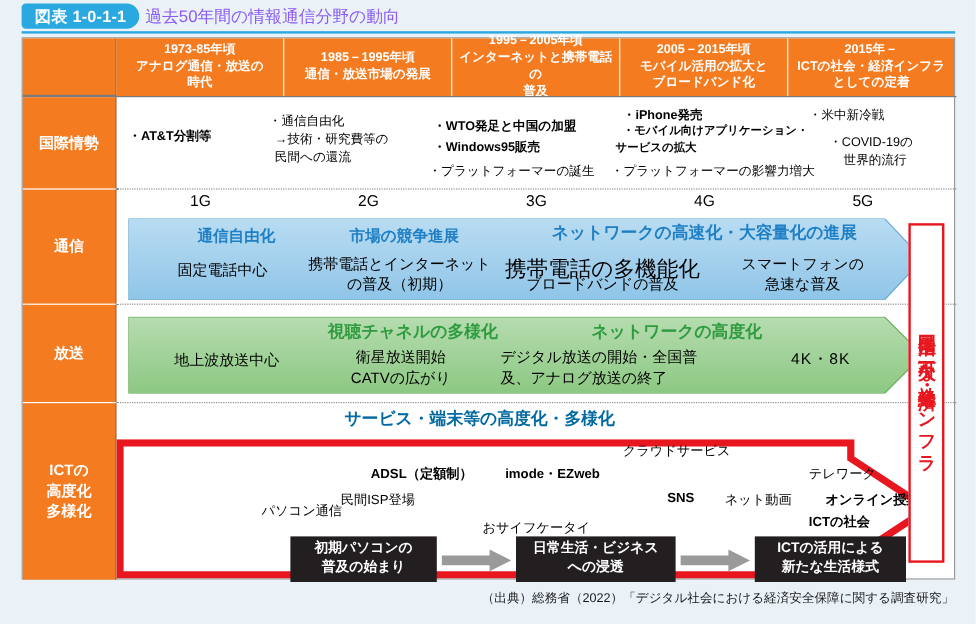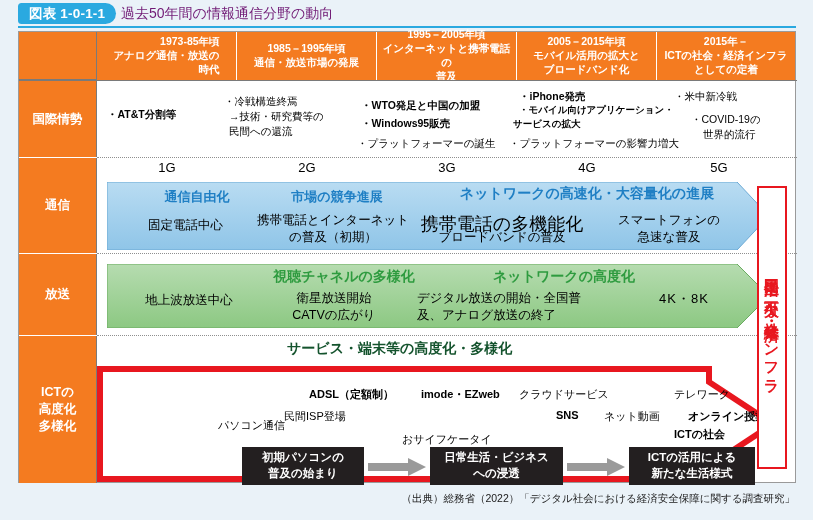--- a/index.html
+++ b/index.html
@@ -20,21 +20,21 @@
     background:#2aa9e0;color:#ffffff;
     font-size:13.5px;font-weight:bold;
     padding:0 11px 0 11px;
     border-radius:4px 12px 12px 4px;
     display:flex;align-items:center;letter-spacing:.2px;
     white-space:nowrap;
   }
   #fig-title{
     position:absolute;left:121px;top:3px;height:21px;
     display:flex;align-items:center;
-    font-size:14px;color:#701a75;white-space:nowrap;
+    font-size:14px;color:#8b5cf6;white-space:nowrap;
   }
   #title-rule{
     position:absolute;left:18px;top:25.5px;width:778px;height:2px;
     background:#2aa9e0;
   }
   
   #table{
     position:absolute;left:18px;top:31px;
     width:778px;height:452px;
     background:#ffffff;
@@ -88,21 +88,21 @@
     display:block;
   }
   .band svg{display:block;}
   .bandtxt{position:absolute;white-space:nowrap;text-align:center;}
   .blue-h{color:#1F7FC4;font-weight:bold;font-size:13px;}
   .blue-s{color:#000;font-size:11.5px;}
   .grn-h{color:#2E9B3F;font-weight:bold;font-size:13px;}
   .grn-s{color:#000;font-size:11.5px;}
   
   #ict-arrow{position:absolute;left:78px;top:334px;}
-  .redhead{color:#14532d;font-weight:bold;font-size:14px;position:absolute;white-space:nowrap;}
+  .redhead{color:#0369a1;font-weight:bold;font-size:14px;position:absolute;white-space:nowrap;}
   .ict-term{position:absolute;font-size:11px;color:#000;white-space:nowrap;}
   .ict-term.bold{font-weight:bold;}
   
   .pbox{
     position:absolute;background:#231F20;color:#ffffff;
     font-size:11.5px;font-weight:bold;
     display:flex;align-items:center;justify-content:center;
     text-align:center;line-height:1.35;
     box-sizing:border-box;
   }
@@ -133,21 +133,21 @@
 <div id="title-bar">
   <div id="fig-badge">図表 1-0-1-1</div>
   <div id="fig-title">過去50年間の情報通信分野の動向</div>
   <div id="title-rule"></div>
 </div>
 
 <div id="table">
 
   <div class="lbl" style="top:0;height:48px;border-bottom:1px solid #7a7a7a;"></div>
 
-  <div class="hdr" style="left:78px;width:140px;text-align:right;">
+  <div class="hdr" style="left:78px;width:140px;">
     <div>
       <div>1973-85年頃</div>
       <div>アナログ通信・放送の</div>
       <div>時代</div>
     </div>
   </div>
   <div class="hdr" style="left:218px;width:140px;">
     <div>
       <div>1985－1995年頃</div>
       <div>通信・放送市場の発展</div>
@@ -172,21 +172,21 @@
       <div>2015年－</div>
       <div>ICTの社会・経済インフラ</div>
       <div>としての定着</div>
     </div>
   </div>
   <div class="hdrsep" style="top:48px;"></div>
 
   <div class="lbl" style="top:49px;height:76px;">国際情勢</div>
 
   <div class="t intl intl-b" style="left:88px;top:75px;">・AT&amp;T分割等</div>
-  <div class="t intl" style="left:205px;top:62px;">・冷戦構造終焉</div>
+  <div class="t intl" style="left:205px;top:62px;">・通信自由化</div>
   <div class="t intl" style="left:210px;top:77px;">→技術・研究費等の</div>
   <div class="t intl" style="left:210px;top:92px;">民間への還流</div>
   <div class="t intl intl-b" style="left:342px;top:66px;">・WTO発足と中国の加盟</div>
   <div class="t intl intl-b" style="left:342px;top:84px;">・Windows95販売</div>
   <div class="t intl" style="left:338px;top:104px;">・プラットフォーマーの誕生</div>
   <div class="t intl intl-b" style="left:500px;top:57px;">・iPhone発売</div>
   <div class="t intl intl-b" style="left:500px;top:72px;font-size:9.5px;">・モバイル向けアプリケーション・</div>
   <div class="t intl intl-b" style="left:494px;top:86px;font-size:9.5px;">サービスの拡大</div>
   <div class="t intl" style="left:490px;top:104px;">・プラットフォーマーの影響力増大</div>
   <div class="t intl" style="left:655px;top:57px;">・米中新冷戦</div>
@@ -267,21 +267,21 @@
     <svg width="692" height="116" viewBox="0 0 692 116">
       <path d="M3,3 L612,3 L612,16 L676,58 L612,100 L612,113 L3,113 Z" fill="none" stroke="#E8171F" stroke-width="6" stroke-linejoin="miter"></path>
     </svg>
   </div>
 
   <div class="ict-term" style="left:199px;top:355px;margin-top:31px;">パソコン通信</div>
   <div class="ict-term bold" style="left:290px;top:355px;">ADSL（定額制）</div>
   <div class="ict-term" style="left:265px;top:377px;">民間ISP登場</div>
   <div class="ict-term bold" style="left:402px;top:355px;">imode・EZweb</div>
   <div class="ict-term" style="left:383px;top:377px;margin-top:23px;">おサイフケータイ</div>
-  <div class="ict-term" style="left:500px;top:355px;">クラウドサービス</div>
+  <div class="ict-term" style="left:500px;top:336px;">クラウドサービス</div>
   <div class="ict-term bold" style="left:537px;top:377px;">SNS</div>
   <div class="ict-term" style="left:585px;top:377px;">ネット動画</div>
   <div class="ict-term" style="left:655px;top:355px;">テレワーク</div>
   <div class="ict-term bold" style="left:654px;top:377px;margin-left:15px;">オンライン授業</div>
   <div class="ict-term bold" style="left:655px;top:395px;">ICTの社会</div>
 
   <div class="pbox" style="left:223px;top:415px;width:122px;height:38px;">
     <div>
       <div>初期パソコンの</div>
       <div>普及の始まり</div>

